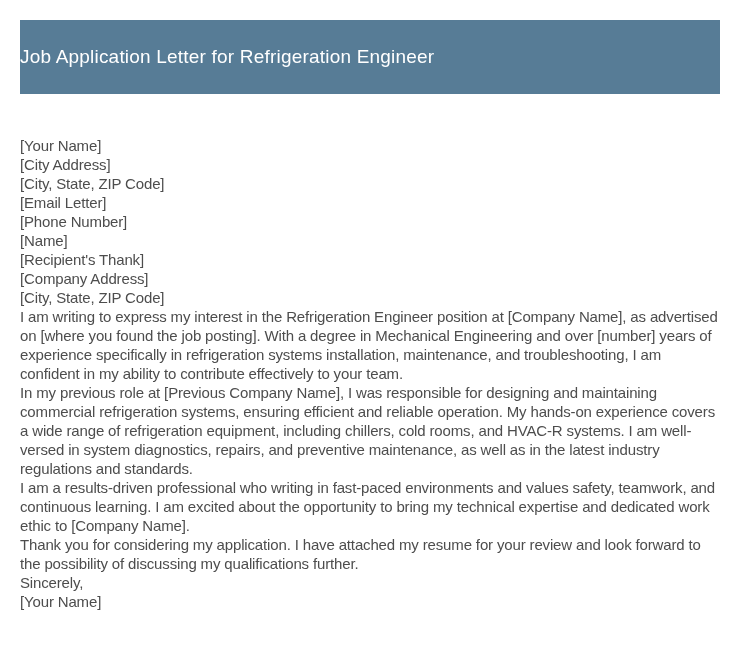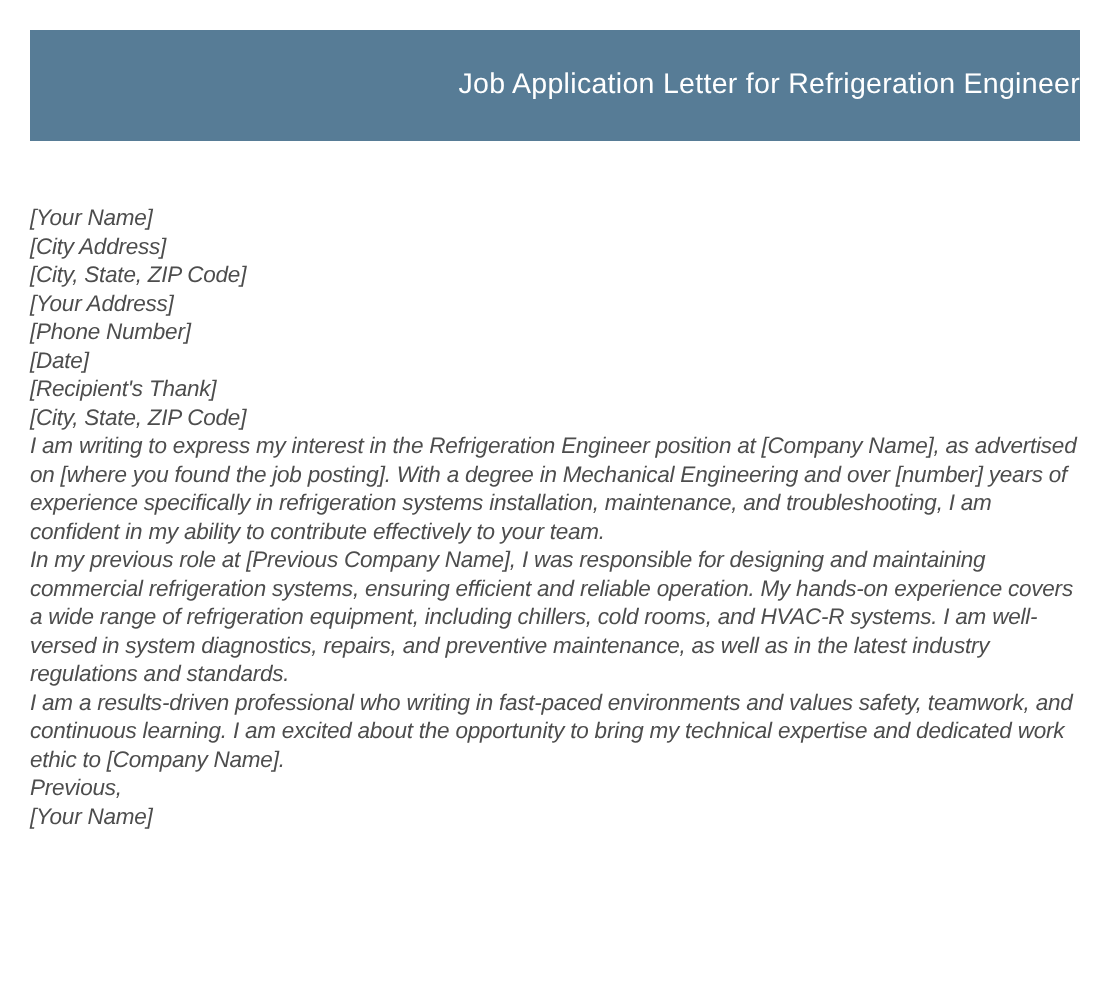--- a/index.html
+++ b/index.html
@@ -11,21 +11,21 @@
     width: 740px;
     height: 667px;
     overflow: hidden;
     font-family: "Liberation Sans", sans-serif;
   }
   .banner {
     margin: 20px 20px 0 20px;
     height: 74px;
     display: flex;
     align-items: center;
-    justify-content: flex-end;
+    justify-content: flex-start;
   }
   .banner h1 {
     margin: 0;
     font-size: 19px;
     font-weight: 500;
     letter-spacing: 0.2px;
     font-family: "Liberation Sans", sans-serif;
   }
   .letter-body {
     margin: 42px 20px 0 20px;
@@ -41,34 +41,36 @@
 </style>
 </head>
 <body>
 
 <div class="page">
 
   <div class="banner" style="background: rgb(87, 124, 150);">
     <h1 style="color: rgb(255, 255, 255);">Job Application Letter for Refrigeration Engineer</h1>
   </div>
 
-  <div class="letter-body" style="color: rgb(77, 77, 77); font-style: italic;">
+  <div class="letter-body" style="color: rgb(77, 77, 77);">
 
     <div class="line">[Your Name]</div>
     <div class="line">[City Address]</div>
     <div class="line">[City, State, ZIP Code]</div>
-    <div class="line">[Your Address]</div>
+    <div class="line">[Email Letter]</div>
     <div class="line">[Phone Number]</div>
-    <div class="line">[Date]</div>
+    <div class="line">[Name]</div>
 
     <div class="line">[Recipient's Thank]</div>
+    <div class="line">[Company Address]</div>
     <div class="line">[City, State, ZIP Code]</div>
 
 
     <p>I am writing to express my interest in the Refrigeration Engineer position at [Company Name], as advertised on [where you found the job posting]. With a degree in Mechanical Engineering and over [number] years of experience specifically in refrigeration systems installation, maintenance, and troubleshooting, I am confident in my ability to contribute effectively to your team.</p>
     <p>In my previous role at [Previous Company Name], I was responsible for designing and maintaining commercial refrigeration systems, ensuring efficient and reliable operation. My hands-on experience covers a wide range of refrigeration equipment, including chillers, cold rooms, and HVAC-R systems. I am well-versed in system diagnostics, repairs, and preventive maintenance, as well as in the latest industry regulations and standards.</p>
     <p>I am a results-driven professional who writing in fast-paced environments and values safety, teamwork, and continuous learning. I am excited about the opportunity to bring my technical expertise and dedicated work ethic to [Company Name].</p>
+    <p>Thank you for considering my application. I have attached my resume for your review and look forward to the possibility of discussing my qualifications further.</p>
 
-    <div class="line">Previous,</div>
+    <div class="line">Sincerely,</div>
     <div class="line">[Your Name]</div>
 
   </div>
 </div>
 
 </body></html>

